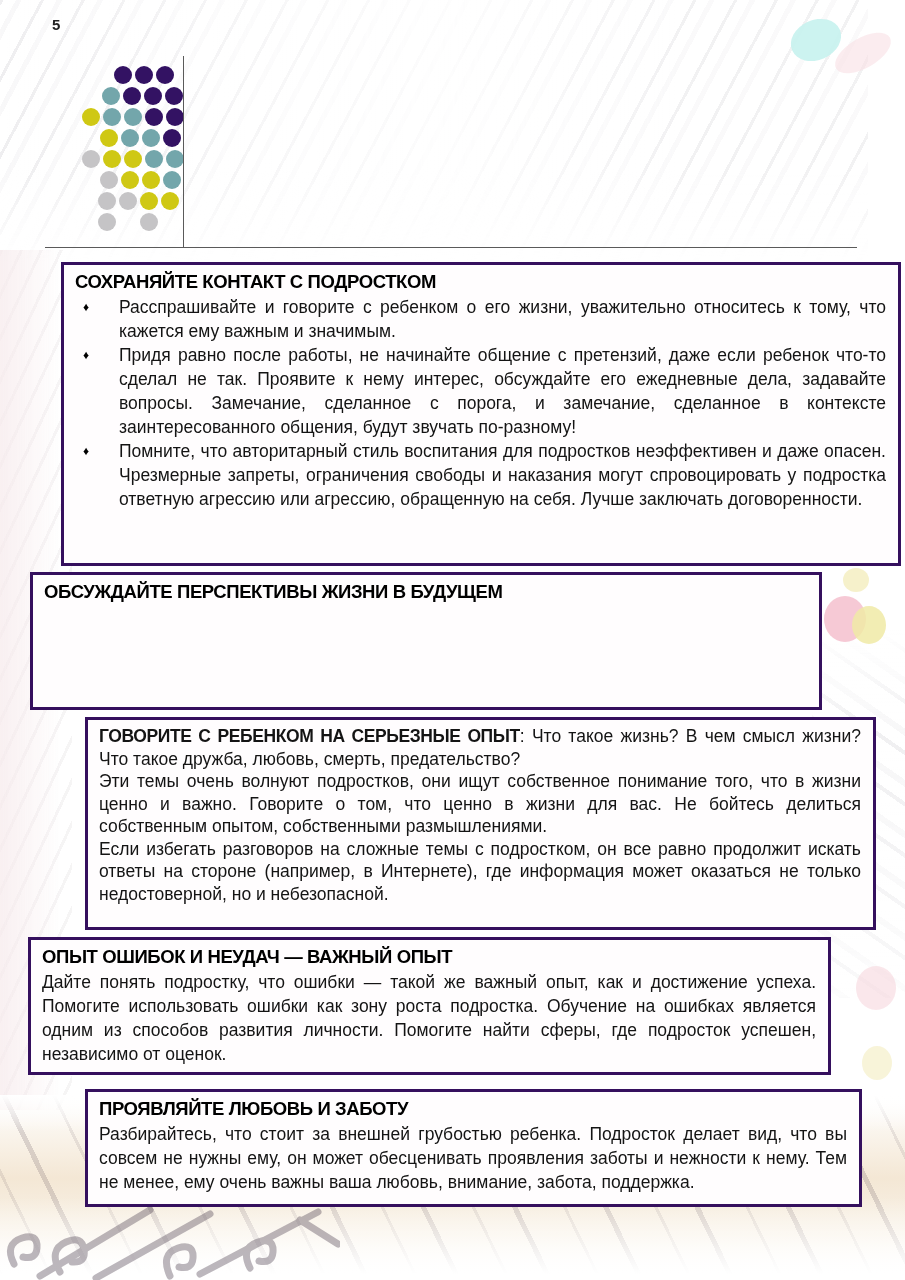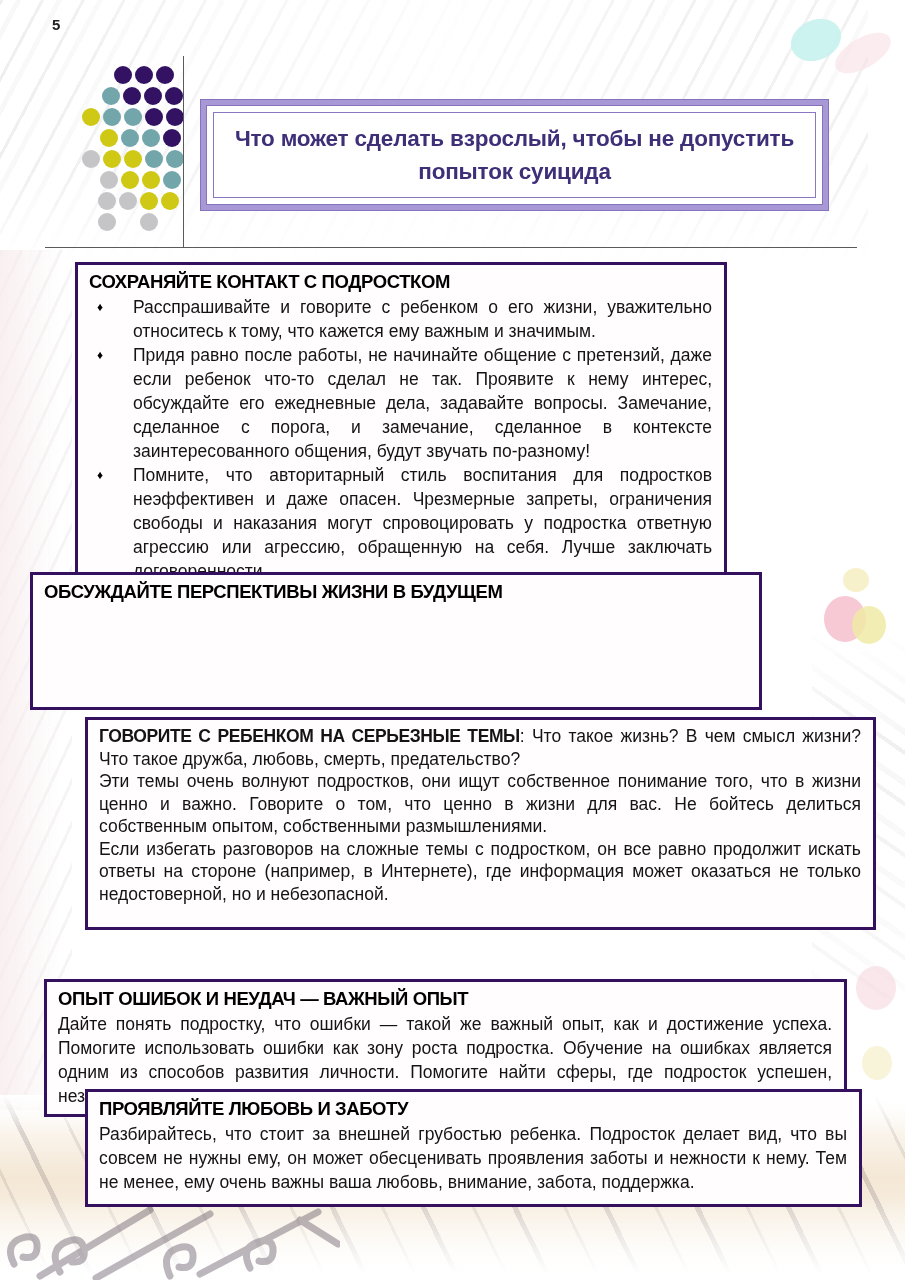--- a/index.html
+++ b/index.html
@@ -64,26 +64,26 @@
   .box{
     position:absolute;box-sizing:border-box;background:#fffdfe;
     border:3px solid #35105e;padding:5px 12px 5px 11px;color:#141414;
   }
   .box p{margin:0;font-size:17.5px;line-height:21.5px;text-align:justify;}
   .heading{
     margin:0 0 1px 0;font-size:18.5px;line-height:24px;font-weight:bold;color:#000;
     letter-spacing:-.4px;font-stretch:condensed;text-align:left;
   }
   .heading-inline{font-weight:bold;letter-spacing:-.4px;}
-  #box1{left:75px;top:262px;width:652px;min-height:304px;}
+  #box1{left:61px;top:262px;width:840px;min-height:304px;}
   #box1 p, #box1 .heading{line-height:24px;}
-  #box2{left:30px;top:572px;width:732px;min-height:138px;}
+  #box2{left:30px;top:572px;width:792px;min-height:138px;}
   #box3{left:85px;top:717px;width:791px;min-height:213px;}
   #box3 p{line-height:22.5px;}
-  #box4{left:44px;top:937px;width:803px;min-height:138px;margin-top:42px;}
+  #box4{left:28px;top:937px;width:803px;min-height:138px;}
   #box4 p{line-height:24px;}
   #box5{left:85px;top:1089px;width:777px;min-height:118px;}
   #box5 p{line-height:24px;}
   ul.bullets{list-style:none;margin:0;padding:0;}
   ul.bullets li{display:flex;align-items:flex-start;}
   .bullet{flex:0 0 36px;padding-left:8px;font-size:12px;line-height:24px;color:#000;}
   .btext{flex:1;}
 </style>
 </head>
 <body>
@@ -143,24 +143,20 @@
       <span class="dot" style="left: 83px; top: 109px; width: 18px; height: 18px; background: rgb(115, 166, 171);"></span>
       <span class="dot" style="left: 18px; top: 130px; width: 18px; height: 18px; background: rgb(197, 196, 198);"></span>
       <span class="dot" style="left: 39px; top: 130px; width: 18px; height: 18px; background: rgb(197, 196, 198);"></span>
       <span class="dot" style="left: 60px; top: 130px; width: 18px; height: 18px; background: rgb(207, 200, 20);"></span>
       <span class="dot" style="left: 81px; top: 130px; width: 18px; height: 18px; background: rgb(207, 200, 20);"></span>
       <span class="dot" style="left: 18px; top: 151px; width: 18px; height: 18px; background: rgb(197, 196, 198);"></span>
       <span class="dot" style="left: 60px; top: 151px; width: 18px; height: 18px; background: rgb(197, 196, 198);"></span>
     </div>
   <div class="vline"></div>
 
-  <div class="title-box">
-    <span>Что может сделать взрослый, чтобы не допустить</span>
-    <span>попыток суицида</span>
-  </div>
 
   <div class="hrule"></div>
 
   <section class="box" id="box1">
     <h2 class="heading">СОХРАНЯЙТЕ КОНТАКТ С ПОДРОСТКОМ</h2>
     <ul class="bullets">
       <li>
         <span class="bullet">♦</span>
         <p class="btext">Расспрашивайте и говорите с ребенком о его жизни, уважительно относитесь к тому, что кажется ему важным и значимым.</p>
       </li>
@@ -173,21 +169,21 @@
         <p class="btext">Помните, что авторитарный стиль воспитания для подростков неэффективен и даже опасен. Чрезмерные запреты, ограничения свободы и наказания могут спровоцировать у подростка ответную агрессию или агрессию, обращенную на себя. Лучше заключать договоренности.</p>
       </li>
     </ul>
   </section>
 
   <section class="box" id="box2">
     <h2 class="heading">ОБСУЖДАЙТЕ ПЕРСПЕКТИВЫ ЖИЗНИ В БУДУЩЕМ</h2>
   </section>
 
   <section class="box" id="box3">
-    <p><span class="heading-inline">ГОВОРИТЕ С РЕБЕНКОМ НА СЕРЬЕЗНЫЕ ТЕМЫ</span><span>: Что такое жизнь? В чем смысл жизни? Что такое дружба, любовь, смерть, предательство?</span></p>
+    <p><span class="heading-inline">ГОВОРИТЕ С РЕБЕНКОМ НА СЕРЬЕЗНЫЕ ОПЫТ</span><span>: Что такое жизнь? В чем смысл жизни? Что такое дружба, любовь, смерть, предательство?</span></p>
     <p>Эти темы очень волнуют подростков, они ищут собственное понимание того, что в жизни ценно и важно. Говорите о том, что ценно в жизни для вас. Не бойтесь делиться собственным опытом, собственными размышлениями.</p>
     <p>Если избегать разговоров на сложные темы с подростком, он все равно продолжит искать ответы на стороне (например, в Интернете), где информация может оказаться не только недостоверной, но и небезопасной.</p>
   </section>
 
   <section class="box" id="box4">
     <h2 class="heading">ОПЫТ ОШИБОК И НЕУДАЧ — ВАЖНЫЙ ОПЫТ</h2>
     <p>Дайте понять подростку, что ошибки — такой же важный опыт, как и достижение успеха. Помогите использовать ошибки как зону роста подростка. Обучение на ошибках является одним из способов развития личности. Помогите найти сферы, где подросток успешен, независимо от оценок.</p>
   </section>
 
   <section class="box" id="box5">

